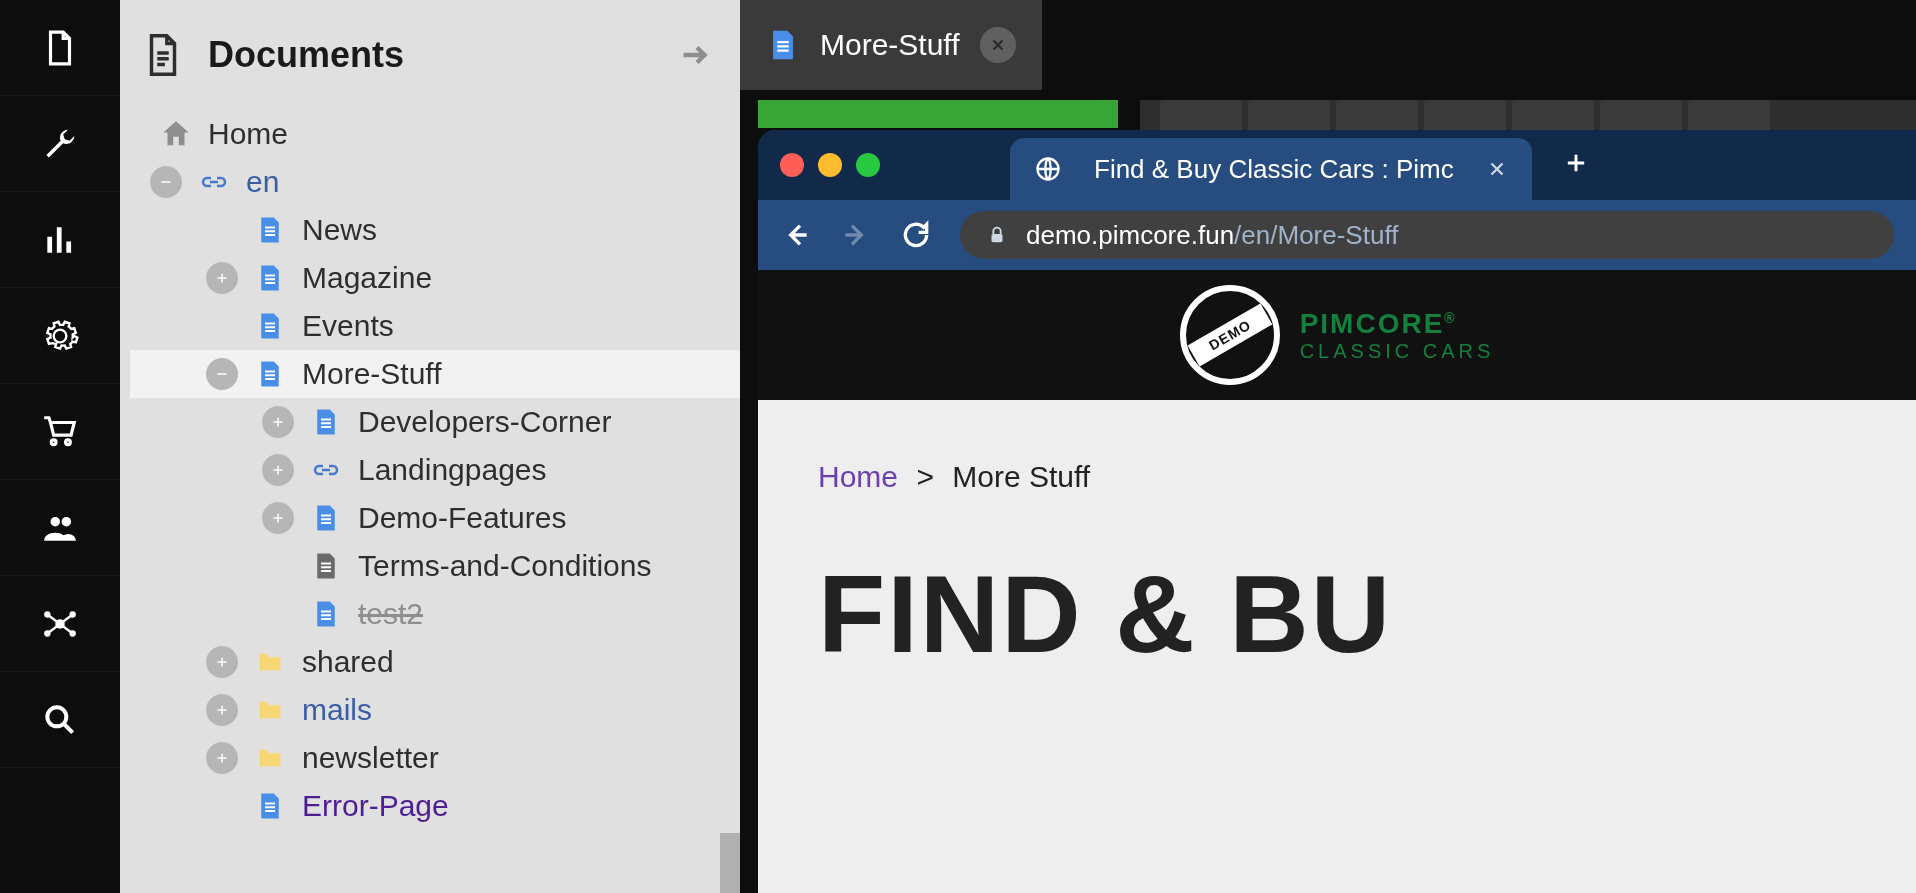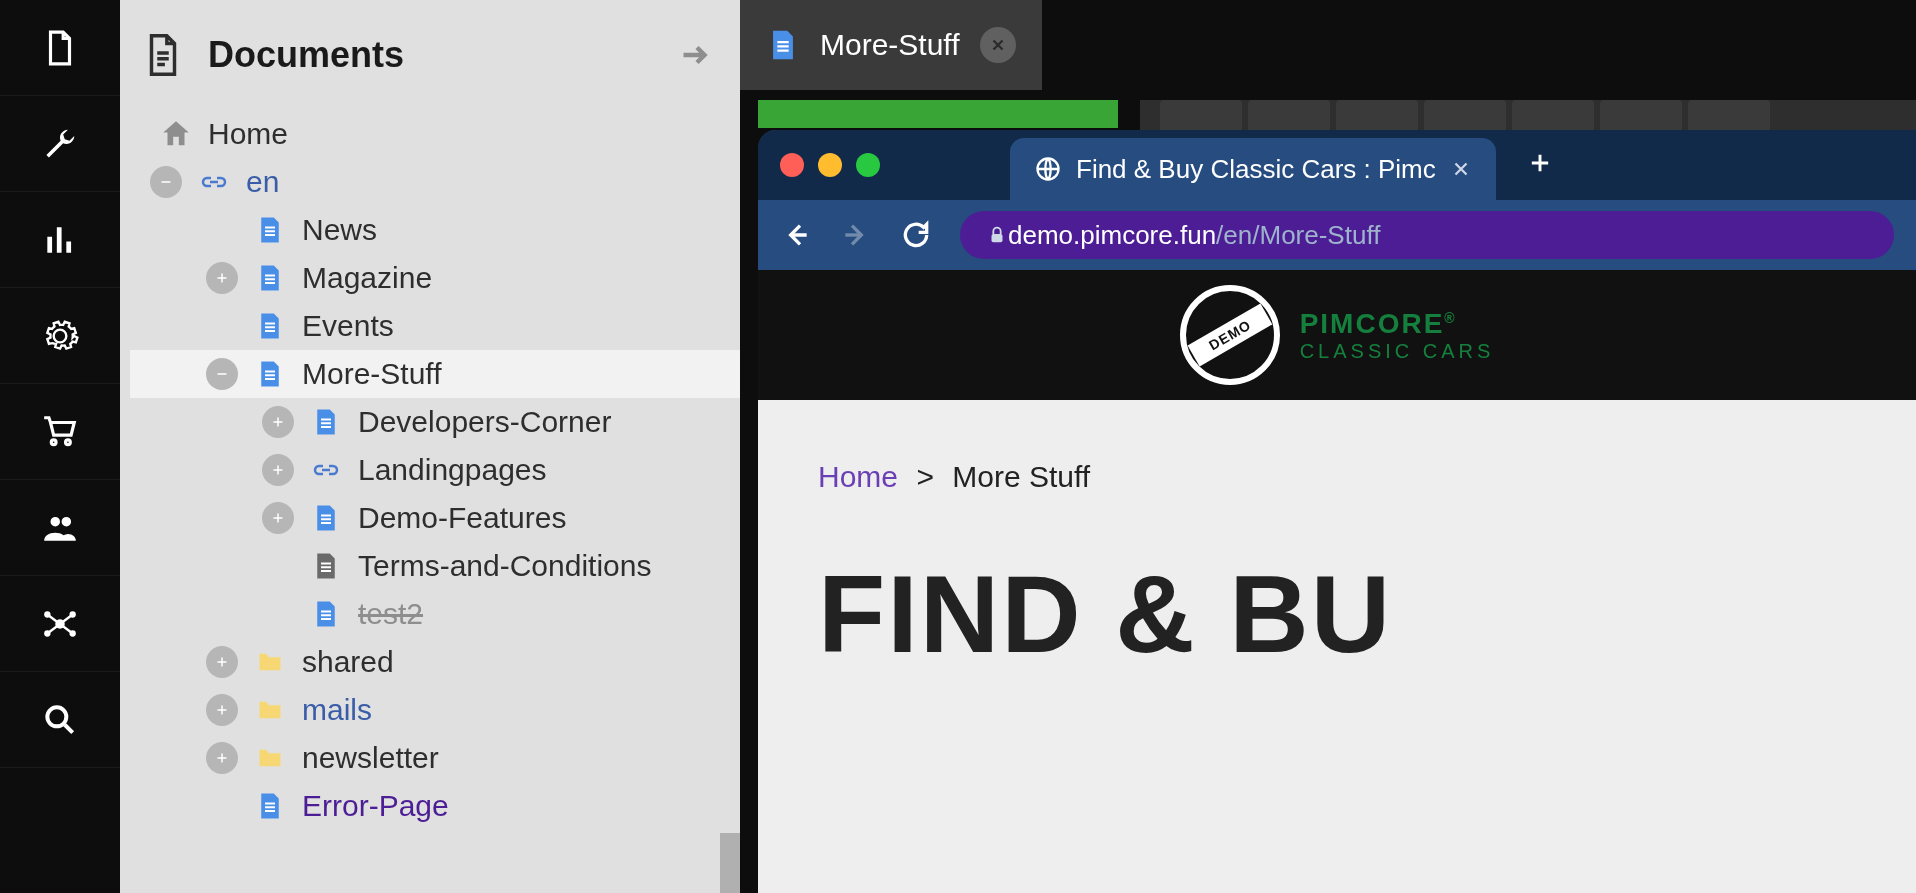--- a/index.html
+++ b/index.html
@@ -139,45 +139,46 @@
 .traffic .dot { width: 24px; height: 24px; border-radius: 50%; }
 .dot.red { background: #ff5f57; }
 .dot.yellow { background: #febc2e; }
 .dot.green { background: #28c840; }
 .btab {
   height: 62px;
   background: #264c80;
   border-radius: 14px 14px 0 0;
   display: flex; align-items: center;
   padding: 0 24px;
-  gap: 14px;
+  gap: 32px;
   align-self: flex-end;
   max-width: 530px;
 }
 .btab .globe { width: 28px; height: 28px; fill: #fff; }
 .btab .btab-title { color: #fff; font-size: 26px; white-space: nowrap; overflow: hidden; text-overflow: clip; max-width: 360px; }
 .btab .bclose { width: 22px; height: 22px; fill: #cfd8e6; }
 .newtab { margin-left: 30px; }
 .newtab svg { width: 28px; height: 28px; fill: #fff; }
 
 .addrbar {
   height: 70px;
   background: #264c80;
   display: flex; align-items: center;
   padding: 0 22px;
   gap: 28px;
 }
 .addrbar .navbtn { width: 32px; height: 32px; fill: #fff; stroke: #fff; }
 .addrbar .navbtn.dim { opacity: .35; }
 .url-pill {
   flex: 1; height: 48px;
-  background: #4c1d95;
+  background: #404040;
   border-radius: 24px;
   display: flex; align-items: center;
   padding: 0 26px;
+  gap: 18px;
 }
 .url-pill .lock { width: 22px; height: 22px; fill: #cfd8e6; }
 .url-pill .url { color: #fff; font-size: 26px; }
 .url-pill .url .dim { color: #9fb3cc; }
 
 .site {
   position: absolute;
   left: 0; right: 0;
   top: 140px;
   bottom: 0;

